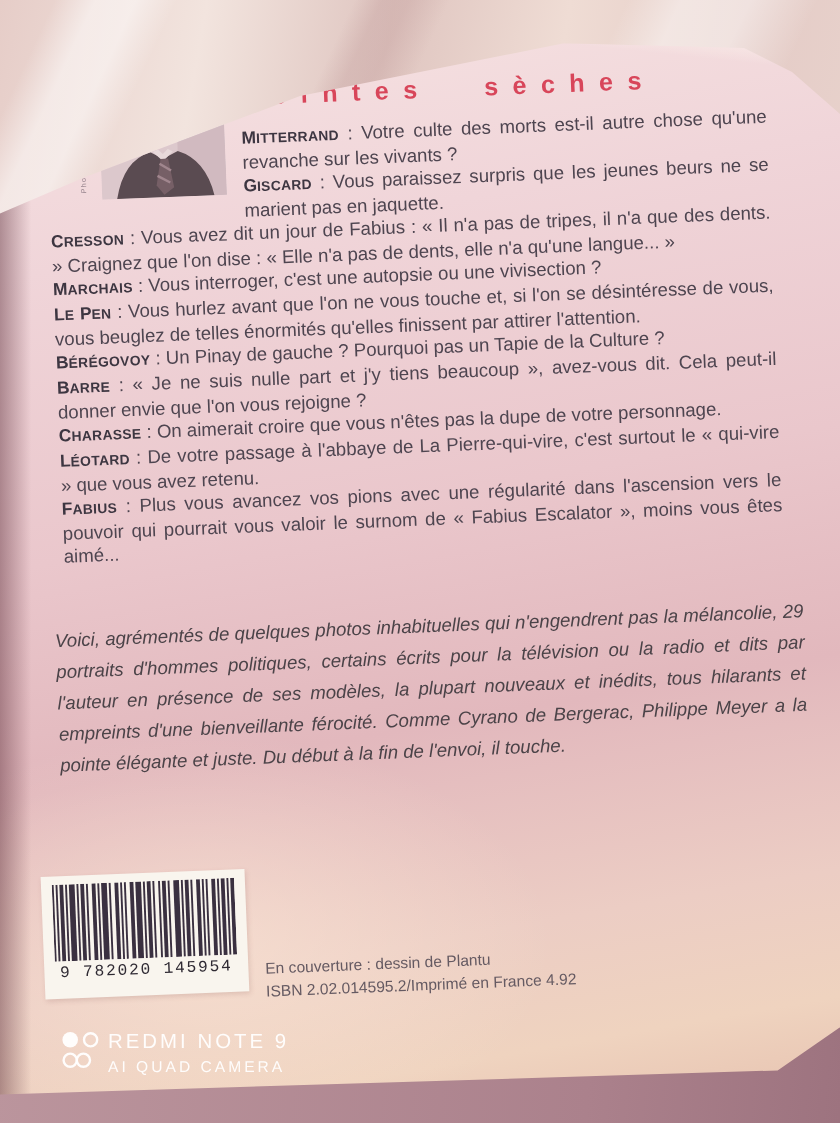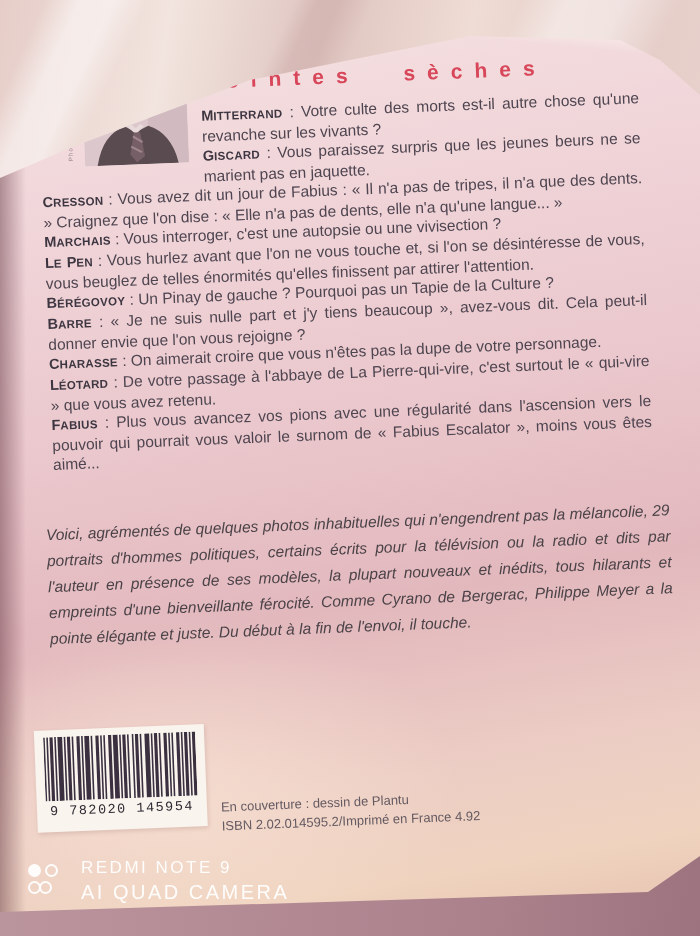--- a/index.html
+++ b/index.html
@@ -45,32 +45,32 @@
     display:flex;flex-direction:column;align-items:center;padding:7px 6px 4px;box-sizing:border-box;}
   .bars{width:152px;height:64px;}
   .barcode-digits{margin-top:3px;font-family:"Liberation Mono",monospace;font-size:13.5px;
     letter-spacing:1.5px;color:#2f2a33;white-space:nowrap;}
   .imprint{position:absolute;left:206px;top:792px;font-size:13px;line-height:19px;color:#655a62;}
   
   .surface{position:absolute;left:0;bottom:0;width:700px;height:92px;
     clip-path:polygon(0 68px,648px 48px,700px 12px,700px 92px,0 92px);
     background:linear-gradient(95deg,#bb959d,#ab818c 70%,#9d737f);}
   
-  .watermark{position:absolute;left:28px;top:858px;display:flex;gap:15px;align-items:center;
+  .watermark{position:absolute;left:52px;top:858px;display:flex;align-items:center;
     color:rgba(255,255,255,.94);}
   .wm-logo{position:relative;width:38px;height:36px;flex:0 0 auto;}
   .wm-dot-fill{position:absolute;left:0;top:1px;width:13px;height:13px;border-radius:50%;
     background:rgba(255,255,255,.94);}
   .wm-dot-ring{position:absolute;left:17px;top:1px;width:9px;height:9px;border-radius:50%;
     border:2.5px solid rgba(255,255,255,.94);}
   .wm-inf-l,.wm-inf-r{position:absolute;top:18px;width:9px;height:9px;border-radius:50%;
     border:2.5px solid rgba(255,255,255,.94);}
   .wm-inf-l{left:0;} .wm-inf-r{left:11px;}
   .wm-line1{font-size:17px;letter-spacing:2.5px;}
-  .wm-line2{font-size:20px;letter-spacing:2.5px;margin-top:3px;}
+  .wm-line2{font-size:13px;letter-spacing:2.5px;margin-top:3px;}
 </style>
 </head>
 <body>
 
 <div class="page">
 
   <div class="book">
     <div class="book-inner">
 
       <div class="header-zone">

